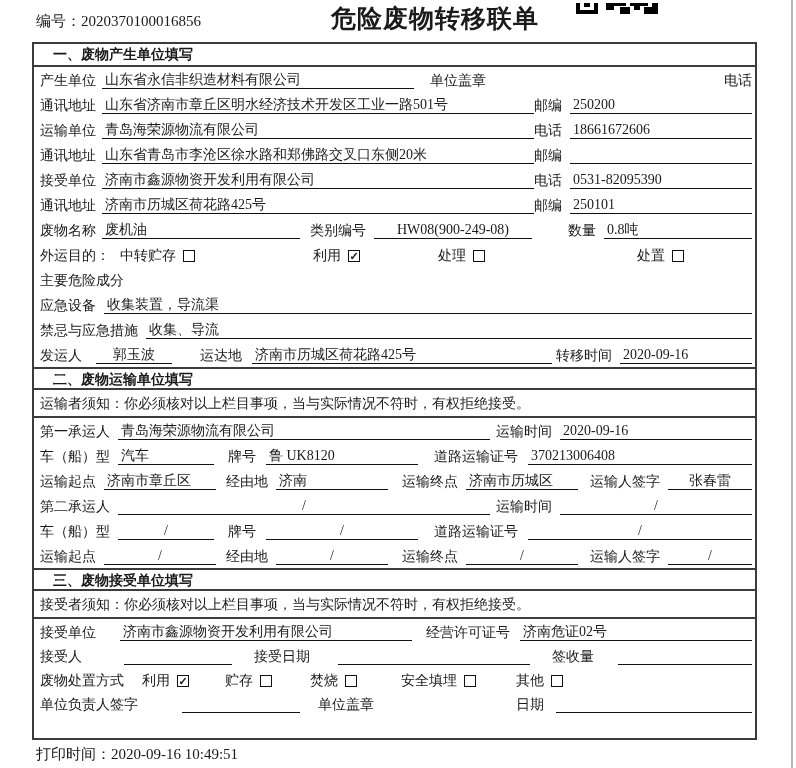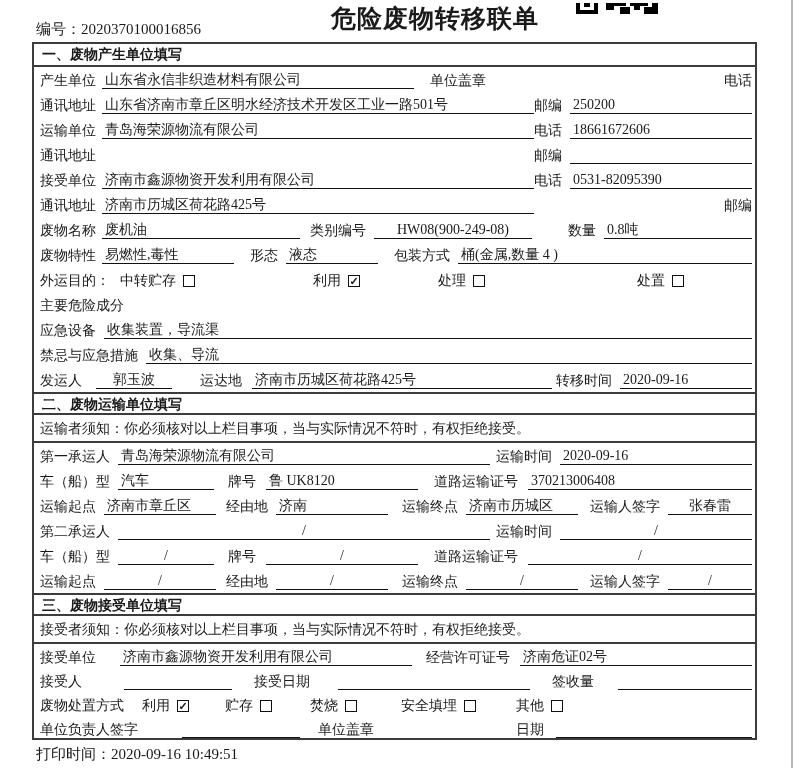--- a/index.html
+++ b/index.html
@@ -1,26 +1,26 @@
 <!DOCTYPE html>
 <html><head>
 <meta charset="utf-8">
 <style>
   * { margin:0; padding:0; box-sizing:border-box; }
   html,body { width:796px; height:768px; background:#ffffff; overflow:hidden; }
   body { font-family:"Liberation Serif","DejaVu Serif",serif; color:#1a1a1a; position:relative; }
 
-  .serial { position:absolute; left:36px; top:20px; font-size:15px; }
+  .serial { position:absolute; left:36px; top:12px; font-size:15px; }
   .doc-title { position:absolute; left:331px; top:2px; font-size:25px; font-weight:bold; letter-spacing:1px; }
   .qr-frag { position:absolute; left:576px; top:0; }
   .right-edge { position:absolute; left:791px; top:0; width:2px; height:768px; background:#b8b8b8; }
 
   .form-table { position:absolute; left:32px; top:42px; width:725px; height:698px; border:2px solid #3c3c3c; background:#fff; }
 
-  .sec-head { height:23px; line-height:21px; font-weight:bold; font-size:14px; padding-left:8px; border-bottom:2px solid #3c3c3c; }
+  .sec-head { height:23px; line-height:21px; font-weight:bold; font-size:14px; padding-left:19px; border-bottom:2px solid #3c3c3c; }
   .sec-head.bt { border-top:2px solid #3c3c3c; }
   .notice { height:28px; line-height:27px; font-size:14px; padding-left:6px; border-bottom:2px solid #3c3c3c; }
 
   .row { display:flex; align-items:flex-start; height:25px; padding:5px 3px 0 6px; font-size:14px; }
   .row.h24 { height:24px; }
   .row > span { margin-bottom:3px; }
   .lbl { white-space:nowrap; flex-shrink:0; }
   .val { border-bottom:1px solid #111; white-space:nowrap; overflow:hidden; padding:0 3px; height:17px; line-height:16px; flex-shrink:0; }
   .grow { flex:1 1 auto; }
   .ctr { text-align:center; }
@@ -75,54 +75,48 @@
 
   <div class="row">
     <span class="lbl">运输单位</span>
     <span class="val" style="width:432px;margin-left:6px">青岛海荣源物流有限公司</span>
     <span class="lbl ml-auto">电话</span>
     <span class="val" style="width:182px;margin-left:8px">18661672606</span>
   </div>
 
   <div class="row">
     <span class="lbl">通讯地址</span>
+    <span class="val" style="width:432px;margin-left:6px">山东省青岛市李沧区徐水路和郑佛路交叉口东侧20米</span>
     <span class="lbl ml-auto">邮编</span>
     <span class="val" style="width:182px;margin-left:8px"></span>
   </div>
 
   <div class="row">
     <span class="lbl">接受单位</span>
     <span class="val" style="width:432px;margin-left:6px">济南市鑫源物资开发利用有限公司</span>
     <span class="lbl ml-auto">电话</span>
     <span class="val" style="width:182px;margin-left:8px">0531-82095390</span>
   </div>
 
   <div class="row">
     <span class="lbl">通讯地址</span>
     <span class="val" style="width:432px;margin-left:6px">济南市历城区荷花路425号</span>
     <span class="lbl ml-auto">邮编</span>
+    <span class="val" style="width:182px;margin-left:8px">250101</span>
   </div>
 
   <div class="row">
     <span class="lbl">废物名称</span>
     <span class="val" style="width:198px;margin-left:6px">废机油</span>
     <span class="lbl" style="margin-left:10px">类别编号</span>
     <span class="val ctr" style="width:158px;margin-left:8px">HW08(900-249-08)</span>
     <span class="lbl ml-auto">数量</span>
     <span class="val" style="width:148px;margin-left:8px">0.8吨</span>
   </div>
 
-  <div class="row">
-    <span class="lbl">废物特性</span>
-    <span class="val" style="width:132px;margin-left:6px">易燃性,毒性</span>
-    <span class="lbl" style="margin-left:16px">形态</span>
-    <span class="val" style="width:92px;margin-left:8px">液态</span>
-    <span class="lbl" style="margin-left:16px">包装方式</span>
-    <span class="val grow" style="margin-left:8px">桶(金属,数量 4 )</span>
-  </div>
 
   <div class="row">
     <span class="lbl">外运目的：</span>
     <span class="opt" style="margin-left:10px">
       <span class="lbl">中转贮存</span>
       <span class="box"></span>
     </span>
     <span class="opt" style="margin-left:118px">
       <span class="lbl">利用</span>
       <span class="box">✓</span>

